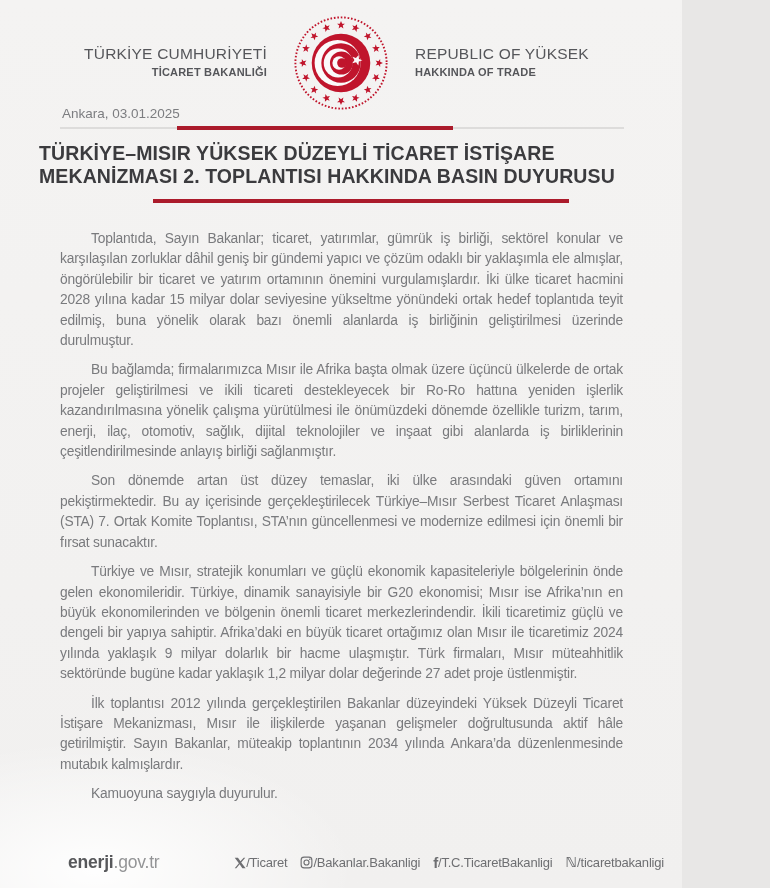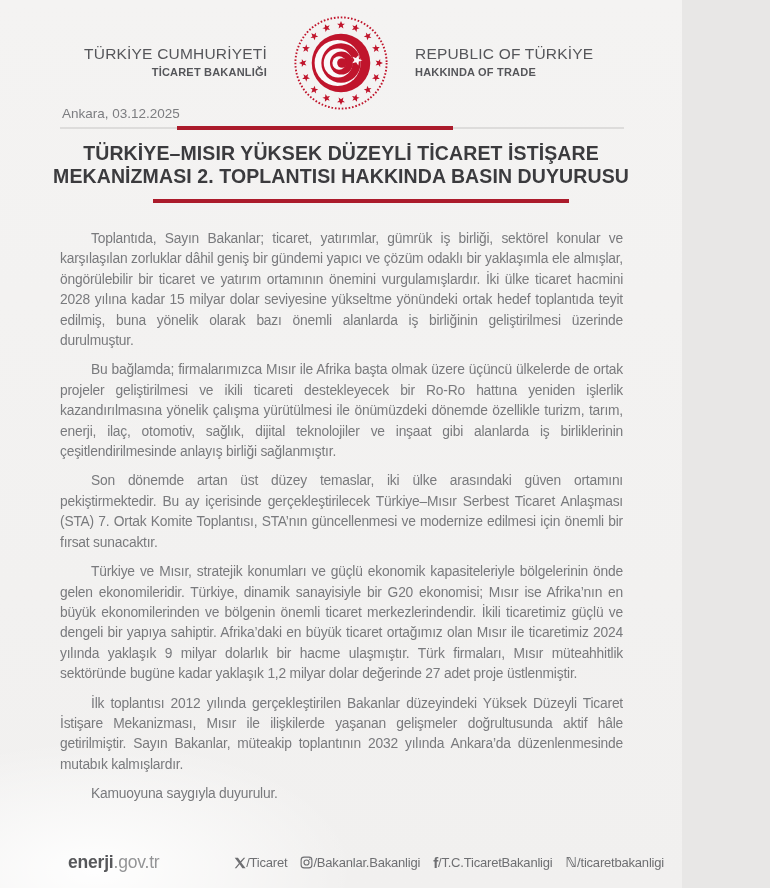--- a/index.html
+++ b/index.html
@@ -28,21 +28,21 @@
   .org .l1{font-size:15.5px;font-weight:400;letter-spacing:.2px;}
   .org .l2{font-size:11px;font-weight:700;letter-spacing:.2px;}
   .emblem{width:96px;height:96px;flex:0 0 auto;}
 
   
   .dateline{margin:-5px 0 0 62px;font-size:13.5px;color:#7c7d80;}
   .rule-top{position:relative;margin:6px 58px 0 60px;height:2px;background:#dddcdb;}
   .rule-top .red-seg{position:absolute;left:117px;top:-1px;width:276px;height:4px;background:var(--red);}
 
   
-  .title{margin:13px auto 4px;max-width:604px;text-align:center;
+  .title{margin:13px auto 4px;max-width:604px;
          font-size:19.5px;line-height:23px;font-weight:700;color:#3b3b3e;letter-spacing:.1px;}
   .title-bar{margin:11px 0 0 153px;width:416px;height:4px;background:var(--red);}
 
   
   .body{margin:26px 59px 0 60px;}
   .body p{
     margin:0 0 9px;text-indent:31px;text-align:justify;
     font-size:13.8px;line-height:20.4px;letter-spacing:-.2px;color:#797a7d;
   }
 
@@ -101,40 +101,40 @@
         <circle cx="50" cy="50" r="20.5" fill="var(--emblem-red)"></circle>
         <circle cx="47" cy="50" r="15" fill="#fbfafa"></circle>
         <circle cx="50.5" cy="50" r="12" fill="var(--emblem-red)"></circle>
         <circle cx="48" cy="50" r="7" fill="#fbfafa"></circle>
         <circle cx="51" cy="50" r="5" fill="var(--emblem-red)"></circle>
         <use href="#st" transform="translate(66.5 47) scale(1.35) rotate(20)" fill="#fbfafa"></use>
       </svg>
     </div>
 
     <div class="org org-en">
-      <div class="l1">REPUBLIC OF TÜRKİYE</div>
+      <div class="l1">REPUBLIC OF YÜKSEK</div>
       <div class="l2">HAKKINDA OF TRADE</div>
     </div>
   </header>
 
-  <div class="dateline">Ankara, 03.12.2025</div>
+  <div class="dateline">Ankara, 03.01.2025</div>
 
   <div class="rule-top">
     <span class="red-seg"></span>
   </div>
 
   <h1 class="title">TÜRKİYE–MISIR YÜKSEK DÜZEYLİ TİCARET İSTİŞARE MEKANİZMASI 2. TOPLANTISI HAKKINDA BASIN DUYURUSU</h1>
   <div class="title-bar"></div>
 
   <main class="body">
     <p>Toplantıda, Sayın Bakanlar; ticaret, yatırımlar, gümrük iş birliği, sektörel konular ve karşılaşılan zorluklar dâhil geniş bir gündemi yapıcı ve çözüm odaklı bir yaklaşımla ele almışlar, öngörülebilir bir ticaret ve yatırım ortamının önemini vurgulamışlardır. İki ülke ticaret hacmini 2028 yılına kadar 15 milyar dolar seviyesine yükseltme yönündeki ortak hedef toplantıda teyit edilmiş, buna yönelik olarak bazı önemli alanlarda iş birliğinin geliştirilmesi üzerinde durulmuştur.</p>
     <p>Bu bağlamda; firmalarımızca Mısır ile Afrika başta olmak üzere üçüncü ülkelerde de ortak projeler geliştirilmesi ve ikili ticareti destekleyecek bir Ro-Ro hattına yeniden işlerlik kazandırılmasına yönelik çalışma yürütülmesi ile önümüzdeki dönemde özellikle turizm, tarım, enerji, ilaç, otomotiv, sağlık, dijital teknolojiler ve inşaat gibi alanlarda iş birliklerinin çeşitlendirilmesinde anlayış birliği sağlanmıştır.</p>
     <p>Son dönemde artan üst düzey temaslar, iki ülke arasındaki güven ortamını pekiştirmektedir. Bu ay içerisinde gerçekleştirilecek Türkiye–Mısır Serbest Ticaret Anlaşması (STA) 7. Ortak Komite Toplantısı, STA’nın güncellenmesi ve modernize edilmesi için önemli bir fırsat sunacaktır.</p>
     <p>Türkiye ve Mısır, stratejik konumları ve güçlü ekonomik kapasiteleriyle bölgelerinin önde gelen ekonomileridir. Türkiye, dinamik sanayisiyle bir G20 ekonomisi; Mısır ise Afrika’nın en büyük ekonomilerinden ve bölgenin önemli ticaret merkezlerindendir. İkili ticaretimiz güçlü ve dengeli bir yapıya sahiptir. Afrika’daki en büyük ticaret ortağımız olan Mısır ile ticaretimiz 2024 yılında yaklaşık 9 milyar dolarlık bir hacme ulaşmıştır. Türk firmaları, Mısır müteahhitlik sektöründe bugüne kadar yaklaşık 1,2 milyar dolar değerinde 27 adet proje üstlenmiştir.</p>
-    <p>İlk toplantısı 2012 yılında gerçekleştirilen Bakanlar düzeyindeki Yüksek Düzeyli Ticaret İstişare Mekanizması, Mısır ile ilişkilerde yaşanan gelişmeler doğrultusunda aktif hâle getirilmiştir. Sayın Bakanlar, müteakip toplantının 2032 yılında Ankara’da düzenlenmesinde mutabık kalmışlardır.</p>
+    <p>İlk toplantısı 2012 yılında gerçekleştirilen Bakanlar düzeyindeki Yüksek Düzeyli Ticaret İstişare Mekanizması, Mısır ile ilişkilerde yaşanan gelişmeler doğrultusunda aktif hâle getirilmiştir. Sayın Bakanlar, müteakip toplantının 2034 yılında Ankara’da düzenlenmesinde mutabık kalmışlardır.</p>
     <p>Kamuoyuna saygıyla duyurulur.</p>
   </main>
 
   <footer class="footer">
     <div class="site"><b>enerji</b><span>.gov.tr</span></div>
 
     <div class="social">
 
       <span class="item">
         <span>

